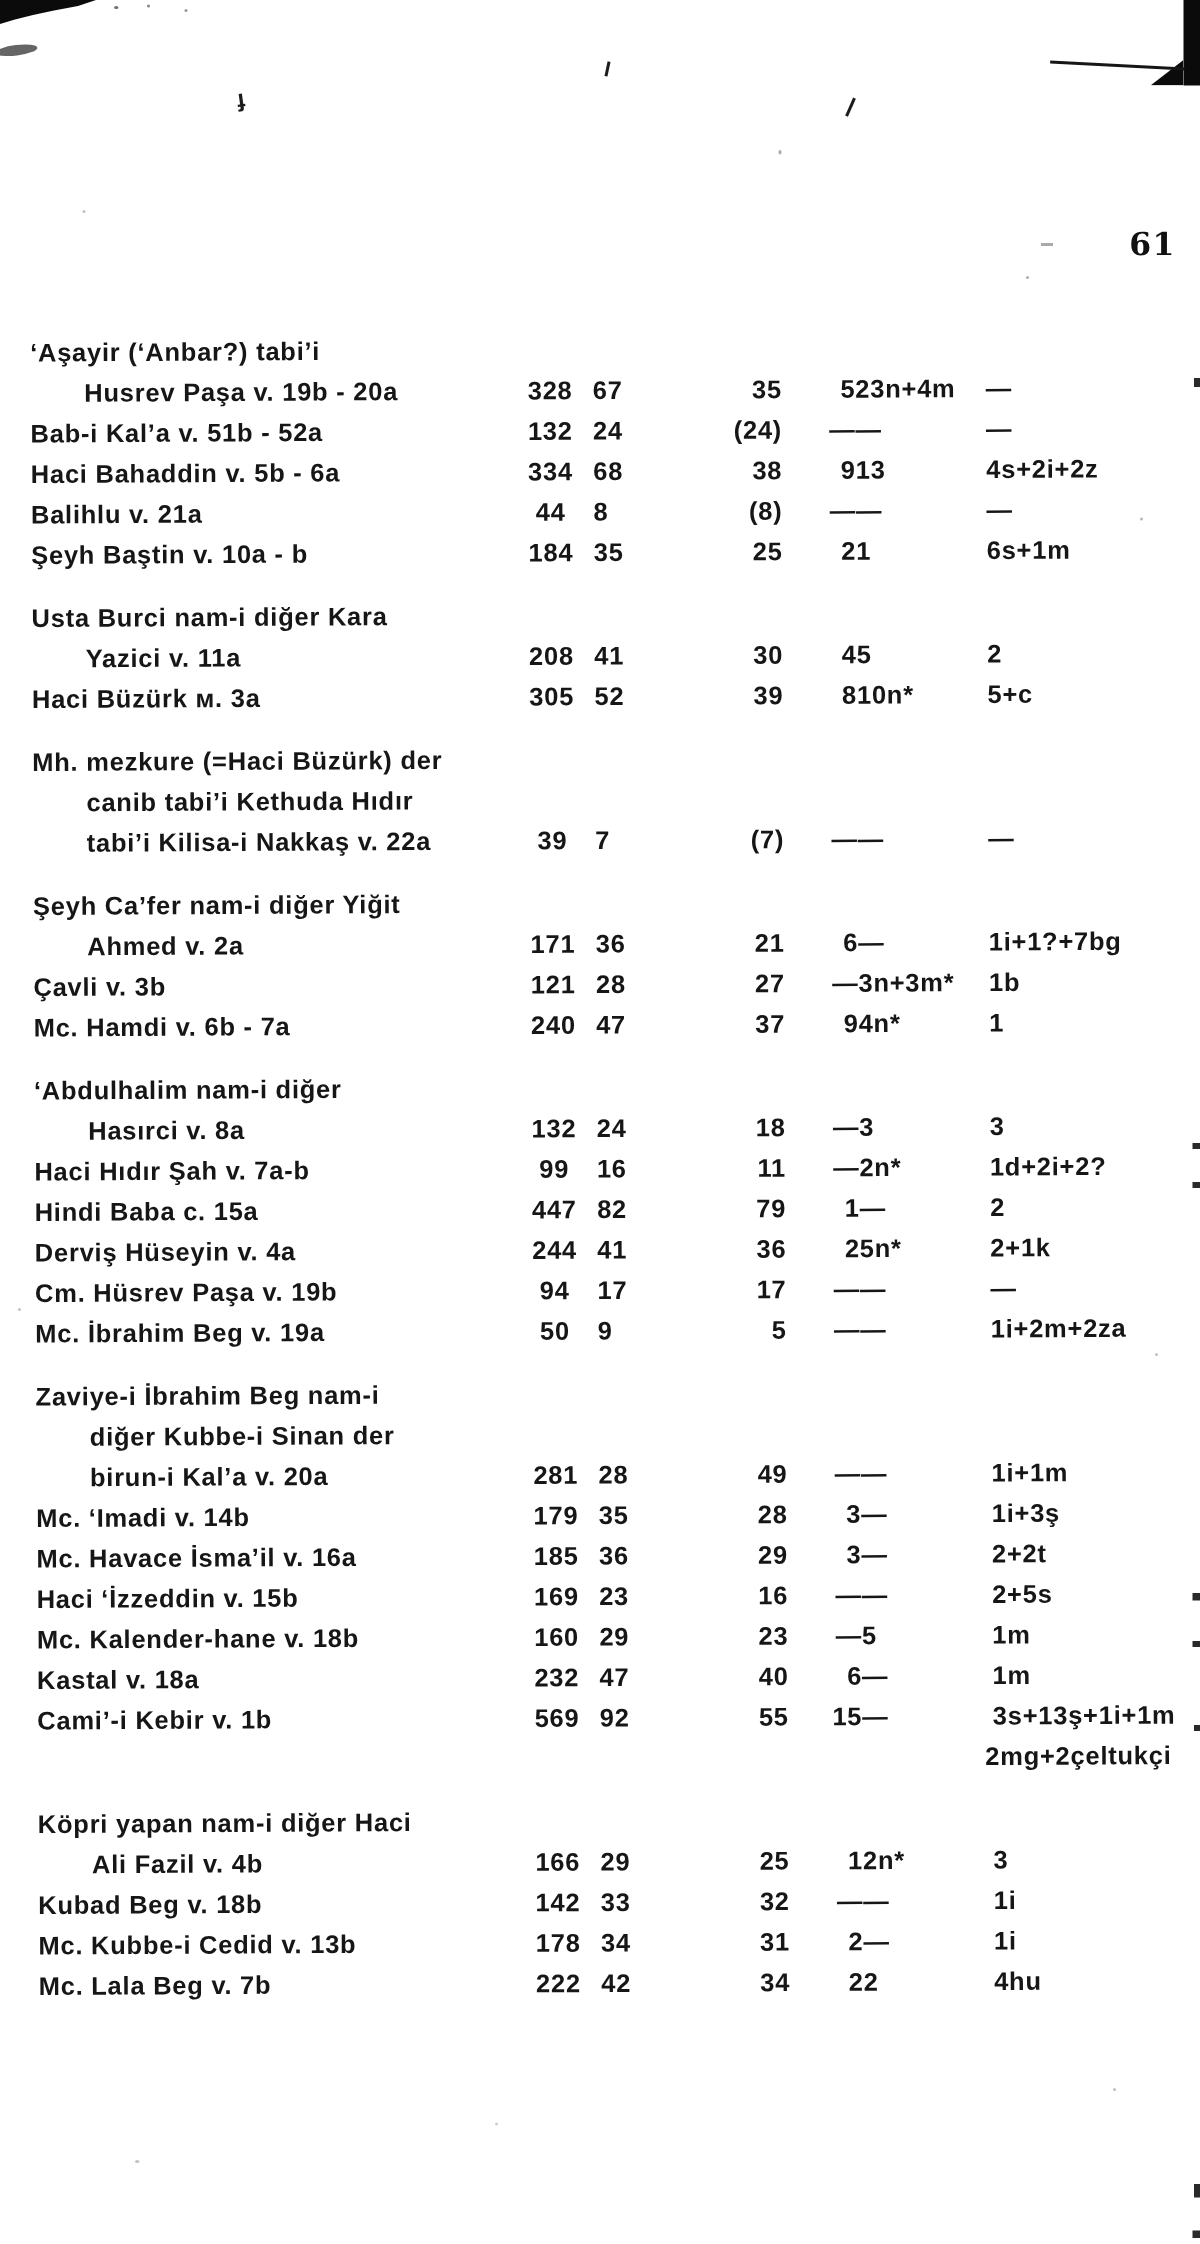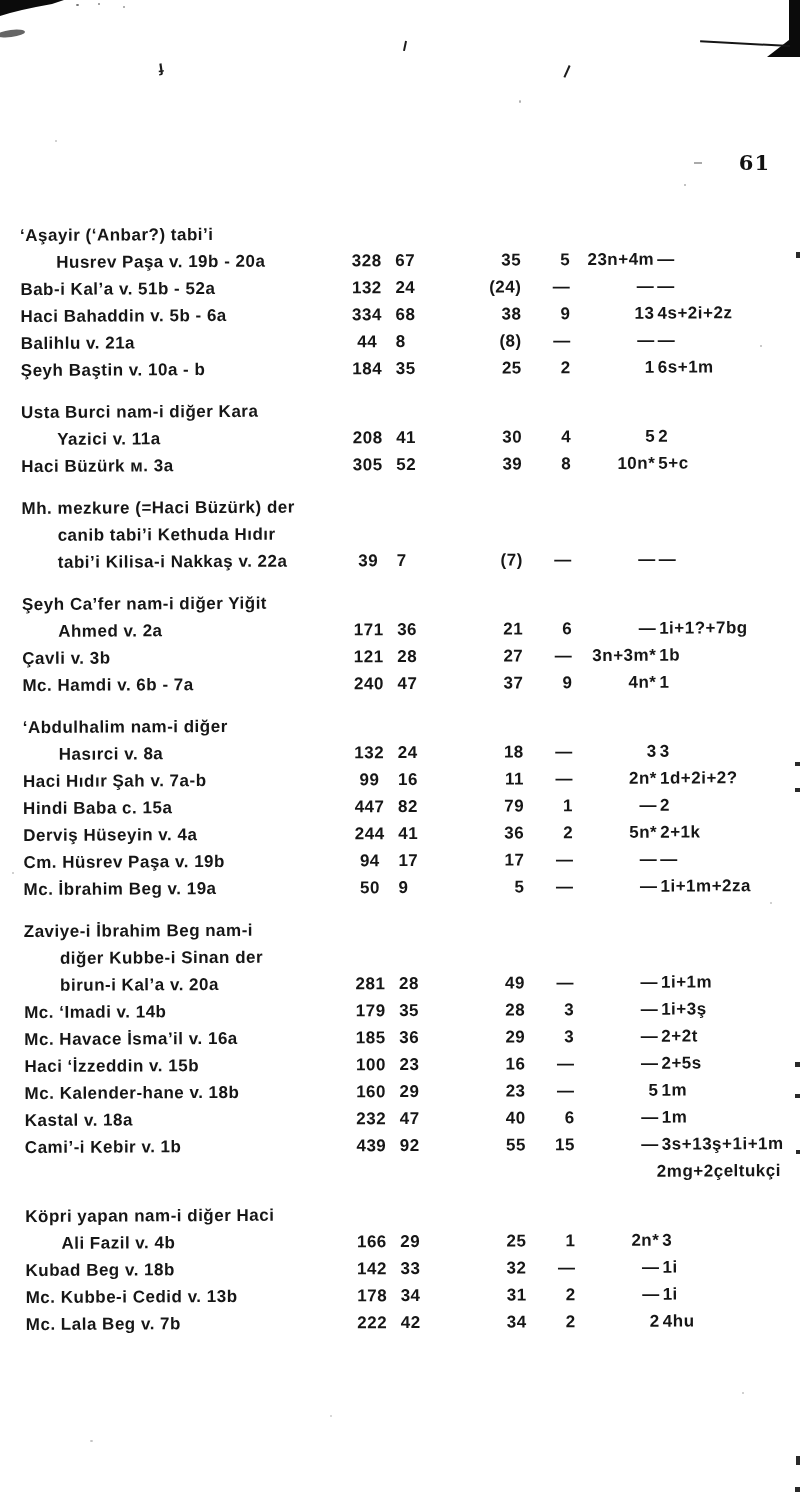--- a/index.html
+++ b/index.html
@@ -1,36 +1,36 @@
 <!DOCTYPE html>
 <html><head>
 <meta charset="utf-8">
 <style>
   html,body{margin:0;padding:0;background:#9a9a9a;}
   .page{position:relative;width:800px;height:1496px;background:#ffffff;overflow:hidden;
         font-family:"Liberation Sans",sans-serif;color:#161616;}
 
   
-  .pageno{position:absolute;top:150px;right:30px;font-family:"DejaVu Serif",serif;
+  .pageno{position:absolute;top:150px;right:16px;font-family:"DejaVu Serif",serif;
           font-weight:700;font-size:21px;letter-spacing:1px;color:#111;}
 
   
   .tbl{position:absolute;left:20px;top:222px;width:770px;
        transform:rotate(-0.3deg);transform-origin:0 0;}
   .row{display:flex;height:27px;line-height:27px;font-weight:700;font-size:17px;
        letter-spacing:0.5px;white-space:nowrap;}
   .row.gap{margin-top:15px;}
   .name{flex:0 0 318px;width:318px;overflow:visible;}
   .name.ind{padding-left:36px;box-sizing:border-box;}
   .c{flex:0 0 auto;}
   .c1{width:57px;text-align:center;}
   .c2{width:53px;}
   .c3{width:73px;text-align:right;}
   .c4{width:49px;text-align:right;}
-  .c5{width:84px;text-align:right;}
+  .c5{width:84px;text-align:left;}
   .c6{width:133px;text-align:left;padding-left:3px;box-sizing:border-box;}
   .note-row{height:27px;line-height:27px;font-weight:700;font-size:17px;
             letter-spacing:0.5px;text-align:right;padding-right:14px;}
 
   
   .blob-tl{position:absolute;left:0;top:0;width:72px;height:16px;background:#0b0b0b;
            clip-path:polygon(0 0,64px 0,52px 4px,36px 7px,22px 10px,10px 13px,0 16px);}
   .smudge-tl{position:absolute;left:-3px;top:30px;width:28px;height:7px;background:#4a4a4a;
              border-radius:50%;transform:rotate(-7deg);opacity:.85;}
   .bar-tr{position:absolute;right:0;top:0;width:11px;height:57px;background:#0b0b0b;}
@@ -268,21 +268,21 @@
         <span class="c c5">—</span>
         <span class="c c6">—</span>
       </div>
       <div class="row">
         <span class="name">Mc. İbrahim Beg v. 19a</span>
         <span class="c c1">50</span>
         <span class="c c2">9</span>
         <span class="c c3">5</span>
         <span class="c c4">—</span>
         <span class="c c5">—</span>
-        <span class="c c6">1i+1m+2za</span>
+        <span class="c c6">1i+2m+2za</span>
       </div>
       <div class="row gap">
         <span class="name">Zaviye-i İbrahim Beg nam-i</span>
       </div>
       <div class="row">
         <span class="name ind">diğer Kubbe-i Sinan der</span>
       </div>
       <div class="row">
         <span class="name ind">birun-i Kal’a v. 20a</span>
         <span class="c c1">281</span>
@@ -305,21 +305,21 @@
         <span class="name">Mc. Havace İsma’il v. 16a</span>
         <span class="c c1">185</span>
         <span class="c c2">36</span>
         <span class="c c3">29</span>
         <span class="c c4">3</span>
         <span class="c c5">—</span>
         <span class="c c6">2+2t</span>
       </div>
       <div class="row">
         <span class="name">Haci ‘İzzeddin v. 15b</span>
-        <span class="c c1">100</span>
+        <span class="c c1">169</span>
         <span class="c c2">23</span>
         <span class="c c3">16</span>
         <span class="c c4">—</span>
         <span class="c c5">—</span>
         <span class="c c6">2+5s</span>
       </div>
       <div class="row">
         <span class="name">Mc. Kalender-hane v. 18b</span>
         <span class="c c1">160</span>
         <span class="c c2">29</span>
@@ -332,21 +332,21 @@
         <span class="name">Kastal v. 18a</span>
         <span class="c c1">232</span>
         <span class="c c2">47</span>
         <span class="c c3">40</span>
         <span class="c c4">6</span>
         <span class="c c5">—</span>
         <span class="c c6">1m</span>
       </div>
       <div class="row">
         <span class="name">Cami’-i Kebir v. 1b</span>
-        <span class="c c1">439</span>
+        <span class="c c1">569</span>
         <span class="c c2">92</span>
         <span class="c c3">55</span>
         <span class="c c4">15</span>
         <span class="c c5">—</span>
         <span class="c c6">3s+13ş+1i+1m</span>
       </div>
       <div class="note-row">2mg+2çeltukçi</div>
       <div class="row gap">
         <span class="name">Köpri yapan nam-i diğer Haci</span>
       </div>

